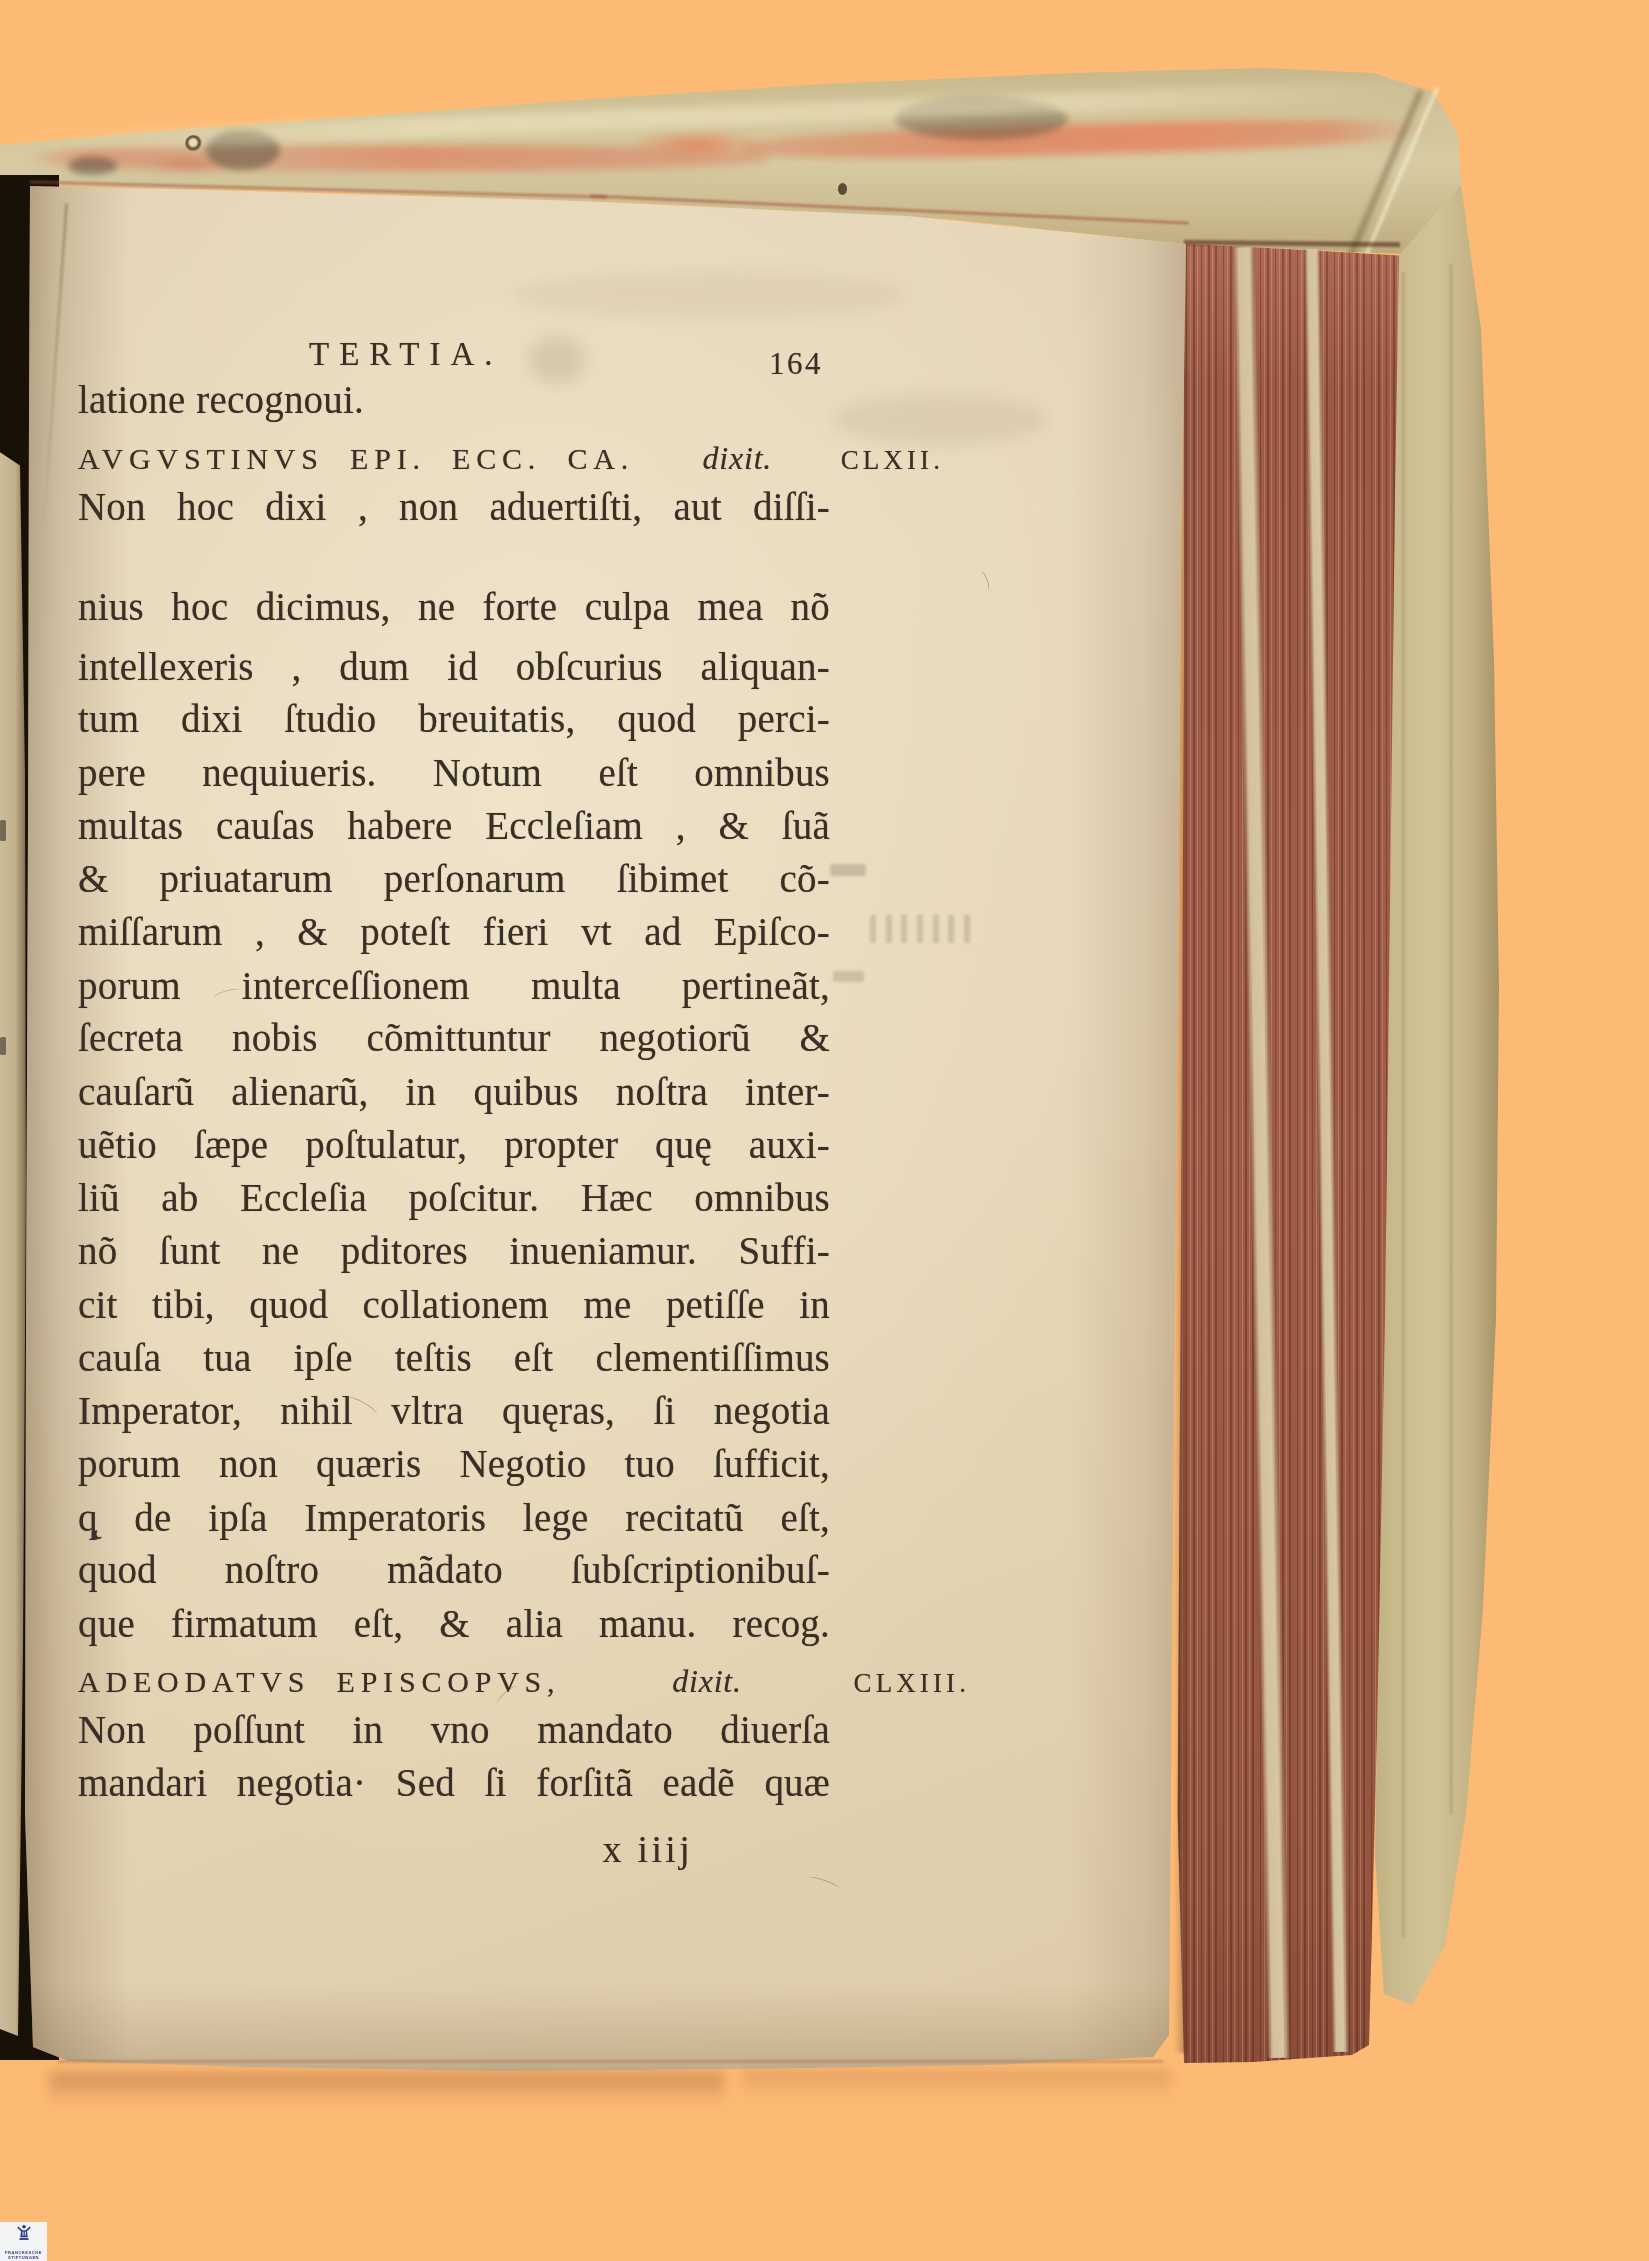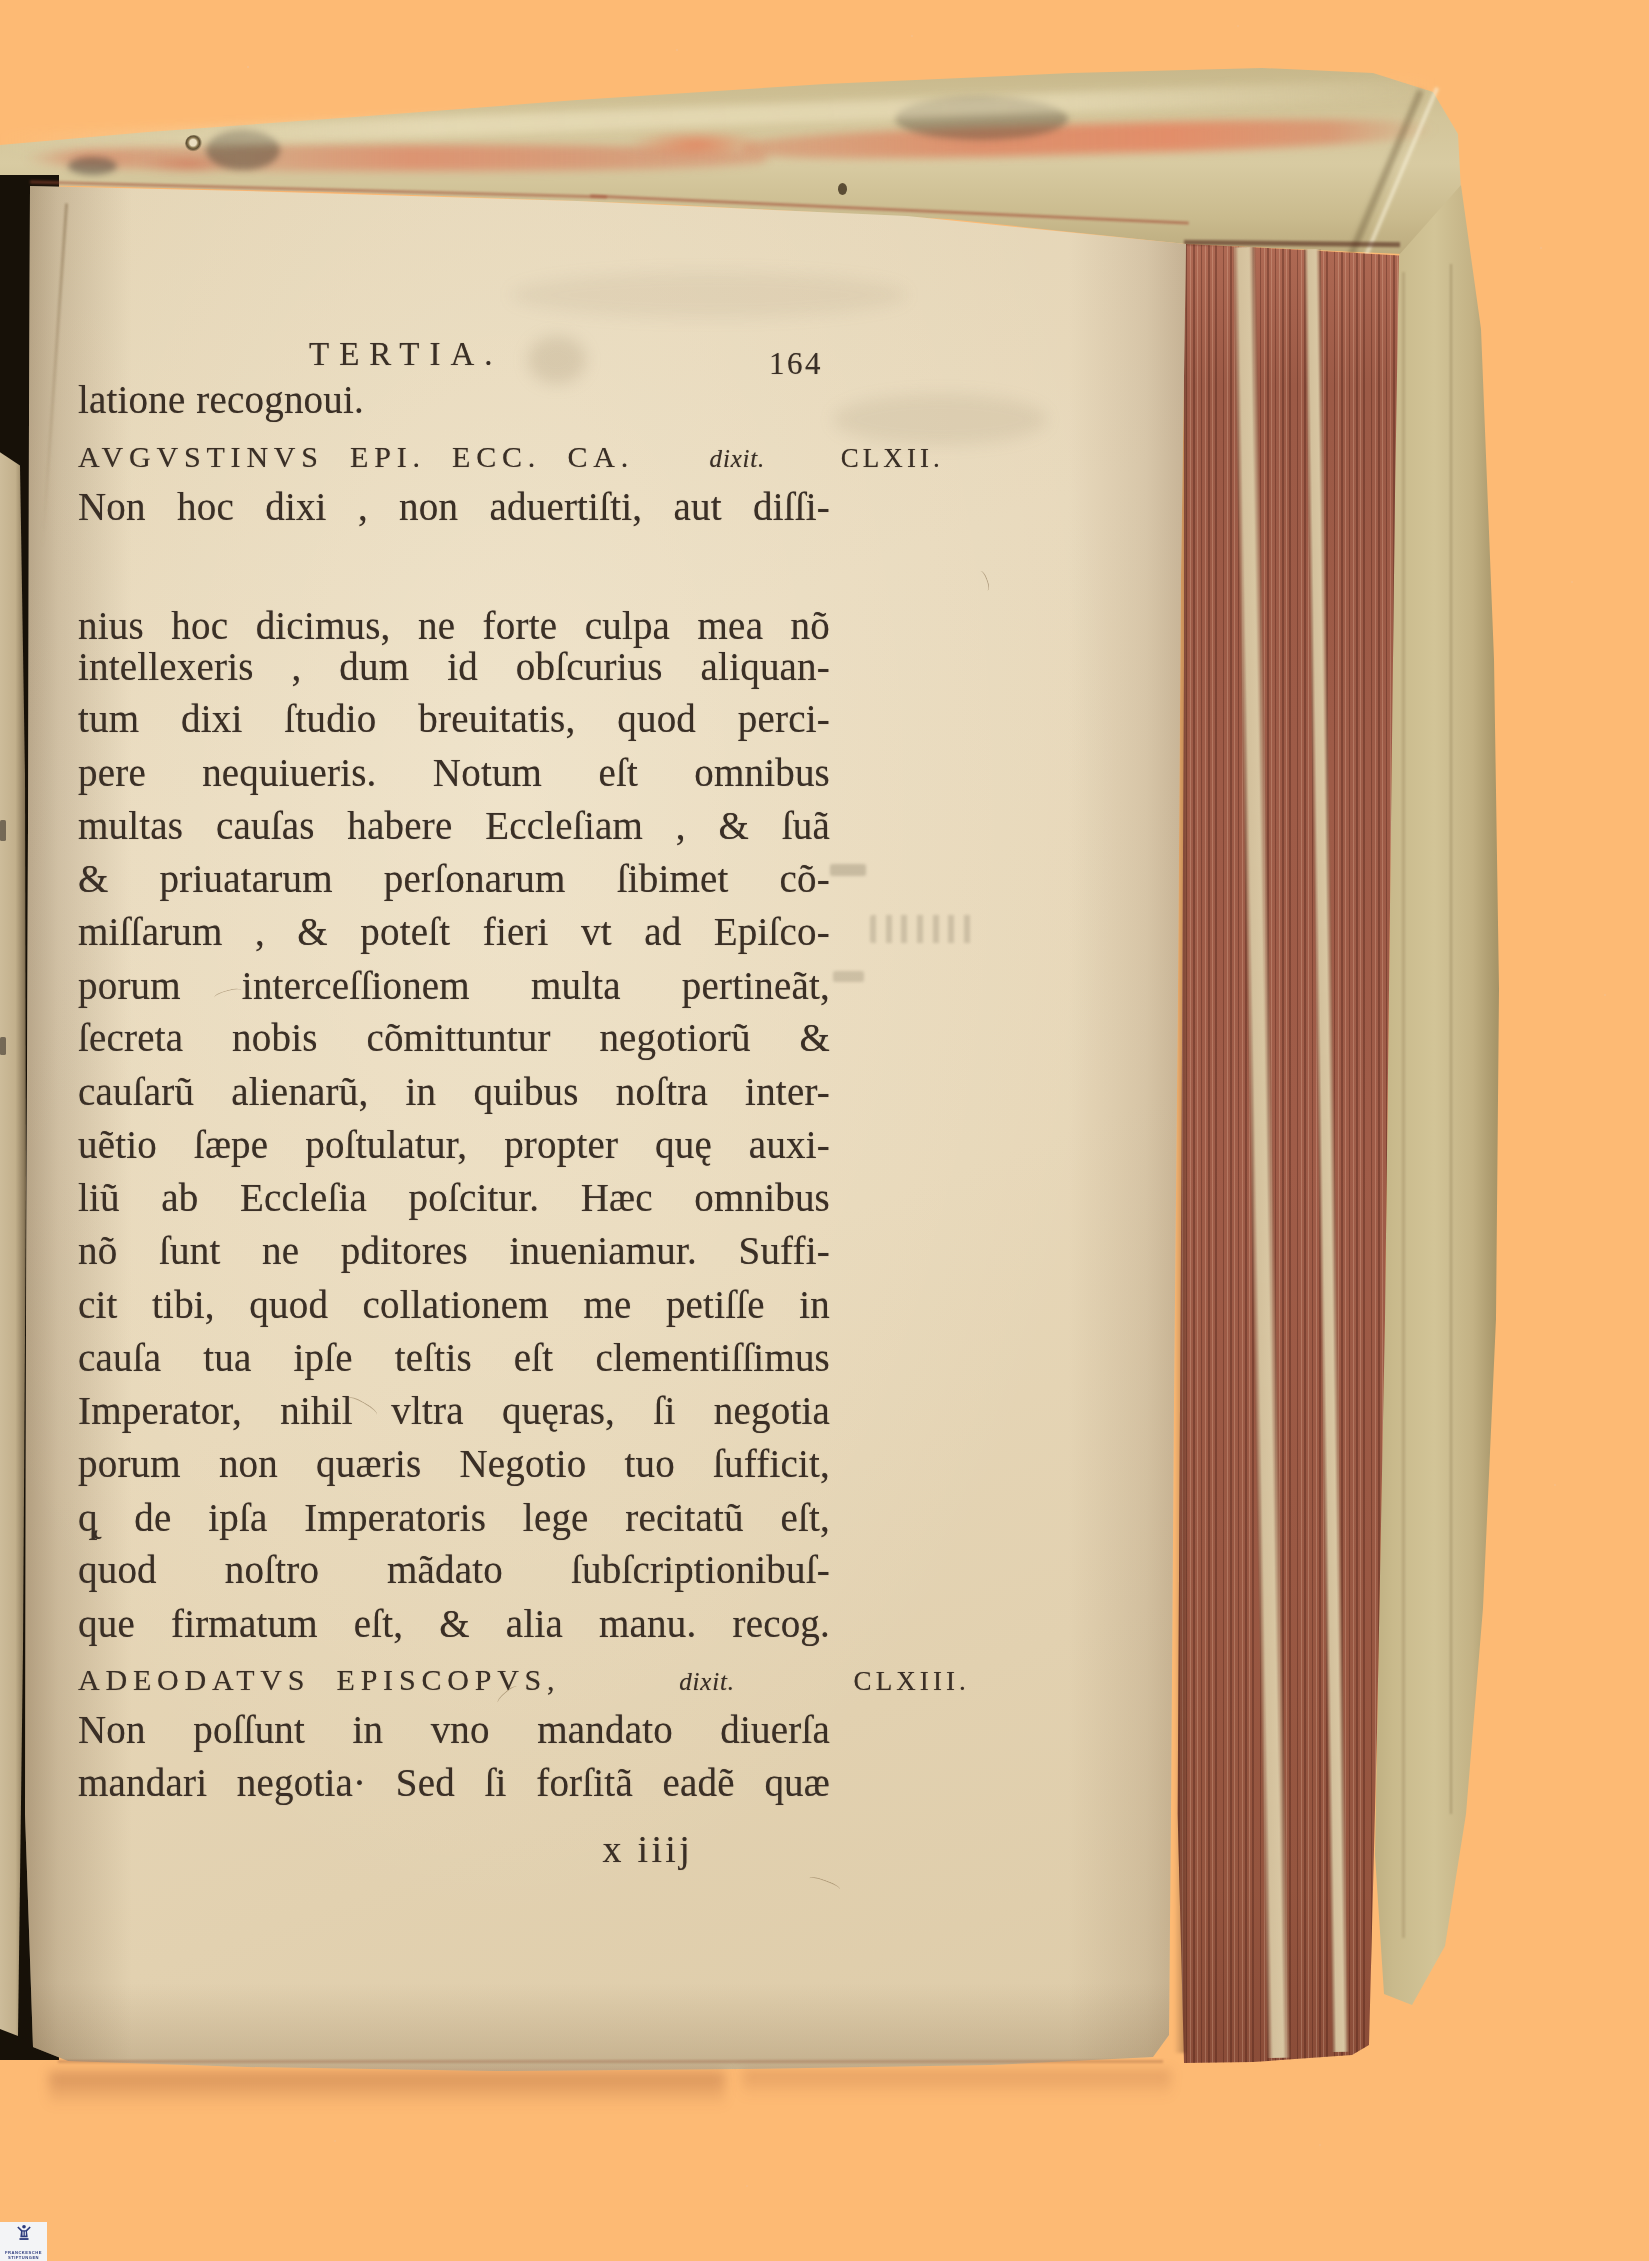--- a/index.html
+++ b/index.html
@@ -93,21 +93,21 @@
     background:linear-gradient(to bottom,rgba(122,52,30,.20),rgba(122,52,30,0));}
   
   .ink{color:#3a2f26;text-shadow:0 0 0.8px rgba(58,47,38,.55);}
   .running-title{position:absolute;left:309px;top:336px;font-size:33px;letter-spacing:10px;}
   .folio{position:absolute;left:769px;top:346px;font-size:31px;letter-spacing:2.5px;}
   .bl{position:absolute;left:78px;width:752px;font-size:39px;line-height:1;
       text-align:justify;text-align-last:justify;word-spacing:0.8px;letter-spacing:0.2px;}
   .bl.noj{text-align:left;text-align-last:left;}
   .hl{position:absolute;left:78px;display:flex;justify-content:space-between;align-items:baseline;}
   .hl .caps{font-size:30px;letter-spacing:5.8px;word-spacing:13px;}
-  .hl .dixit{font-size:25px;font-style:italic;letter-spacing:0.8px;}
+  .hl .dixit{font-size:32px;font-style:italic;letter-spacing:0.8px;}
   .hl .mnum{font-size:27px;letter-spacing:4.1px;}
   .sig{position:absolute;left:528px;top:1827px;width:165px;font-size:38px;text-align:right;letter-spacing:3.3px;}
   
   .wm{position:absolute;left:0;top:2222px;width:47px;height:40px;background:#f3f4f6;
       display:flex;flex-direction:column;align-items:center;justify-content:flex-end;
       font-family:"Liberation Sans","DejaVu Sans",sans-serif;}
   .wm svg{position:absolute;top:1.6px;left:50%;transform:translateX(-50%);}
   .wm-t{font-size:4.1px;font-weight:bold;letter-spacing:0.5px;color:#2c3a7d;line-height:5px;text-align:center;}
   .wm-pad{margin-bottom:2.5px;}
 </style>
@@ -167,21 +167,21 @@
 
   <div class="bl noj ink" style="top:380px;">latione recognoui.</div>
 
   <div class="hl ink" style="top:440px;width:866px;">
     <span class="caps">AVGVSTINVS EPI. ECC. CA.</span>
     <span class="dixit">dixit.</span>
     <span class="mnum">CLXII.</span>
   </div>
 
   <div class="bl ink" style="top:487px;">Non hoc dixi , non aduertiſti, aut diſſi-</div>
-  <div class="bl ink" style="top:606px;">nius hoc dicimus, ne forte culpa mea nõ</div>
+  <div class="bl ink" style="top:587px;">nius hoc dicimus, ne forte culpa mea nõ</div>
   <div class="bl ink" style="top:647px;">intellexeris , dum id obſcurius aliquan-</div>
   <div class="bl ink" style="top:699px;">tum dixi ſtudio breuitatis, quod perci-</div>
   <div class="bl ink" style="top:753px;">pere nequiueris.  Notum eſt omnibus</div>
   <div class="bl ink" style="top:806px;">multas cauſas habere Eccleſiam , &amp; ſuã</div>
   <div class="bl ink" style="top:859px;">&amp; priuatarum perſonarum ſibimet cõ-</div>
   <div class="bl ink" style="top:912px;">miſſarum , &amp; poteſt fieri vt ad Epiſco-</div>
   <div class="bl ink" style="top:966px;">porum interceſſionem multa pertineãt,</div>
   <div class="bl ink" style="top:1018px;">ſecreta nobis cõmittuntur negotiorũ &amp;</div>
   <div class="bl ink" style="top:1072px;">cauſarũ alienarũ, in quibus noſtra inter-</div>
   <div class="bl ink" style="top:1125px;">uẽtio ſæpe poſtulatur, propter quę auxi-</div>

